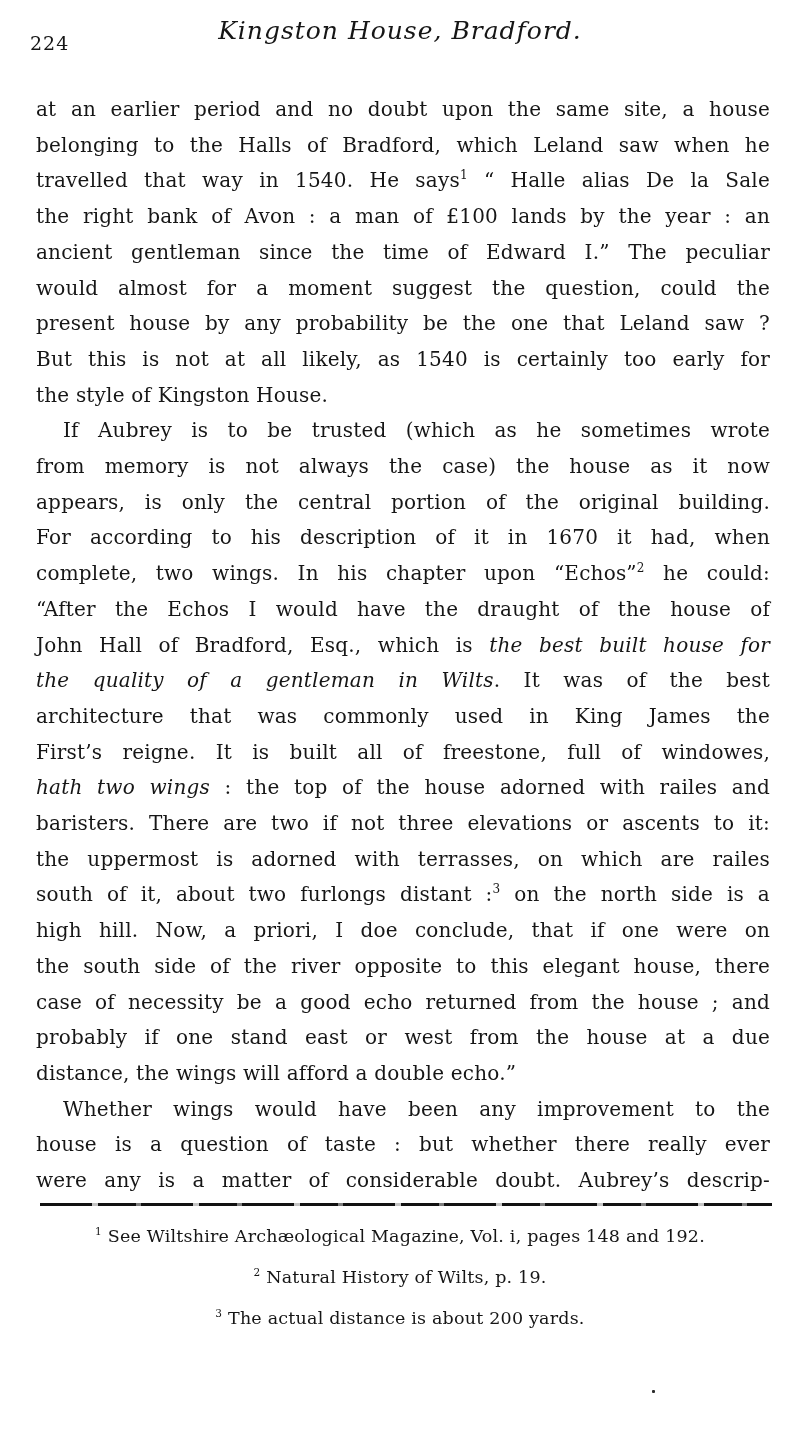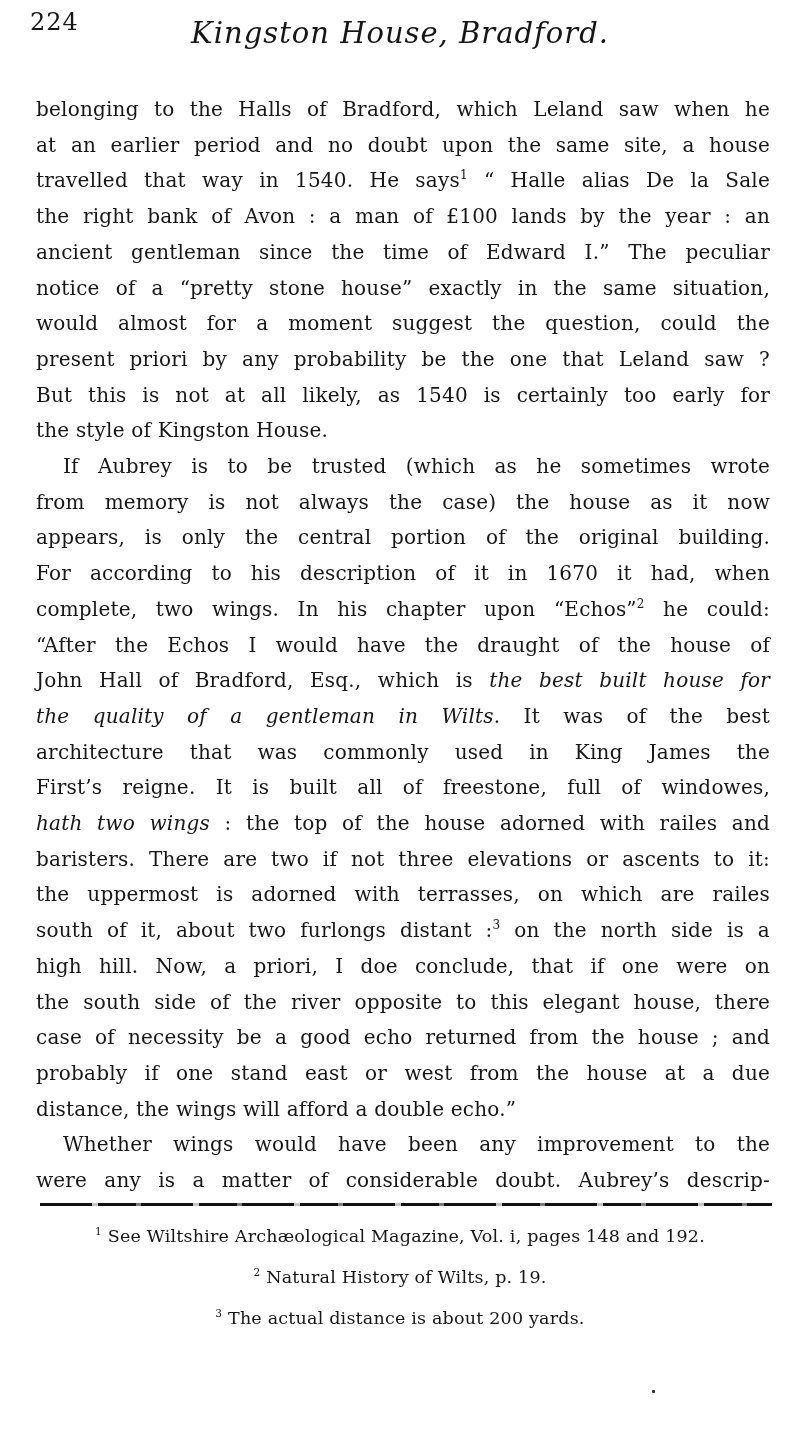--- a/index.html
+++ b/index.html
@@ -6,27 +6,27 @@
   .page{
     position:relative;
     width:800px;height:1448px;
     background:#ffffff;
     color:#161616;
     font-family:"DejaVu Serif", serif;
     overflow:hidden;
   }
   .header{position:relative;height:58px;padding-top:16px;}
   .page-number{
-    position:absolute;left:30px;top:8px;
-    font-size:24px;letter-spacing:1px;
+    position:absolute;left:30px;top:32px;
+    font-size:19px;letter-spacing:1px;
   }
   .running-title{
     text-align:center;
     font-style:italic;
-    font-size:29px;
+    font-size:25px;
     letter-spacing:1px;
   }
   .body-text{
     margin:18px 30px 0 36px;
   }
   .line{
     font-size:20px;
     line-height:35.7px;
     text-align:justify;
     text-align-last:justify;
@@ -65,28 +65,27 @@
 <body>
 
 <div class="page">
 
   <div class="header">
     <div class="page-number">224</div>
     <div class="running-title">Kingston House, Bradford.</div>
   </div>
 
   <div class="body-text">
+      <div class="line"><span class="">at an earlier period and no doubt upon the same site, a house</span></div>
       <div class="line"><span class="">belonging to the Halls of Bradford, which Leland saw when he</span></div>
-      <div class="line"><span class="">at an earlier period and no doubt upon the same site, a house</span></div>
       <div class="line"><span class="">travelled that way in 1540.  He says</span><sup class="fn-ref">1</sup><span class=""> “ Halle alias De la Sale</span></div>
       <div class="line"><span class="">the right bank of Avon :  a man of £100 lands by the year :  an</span></div>
       <div class="line"><span class="">ancient gentleman since the time of Edward I.”  The peculiar</span></div>
-      <div class="line"><span class="">notice of a “pretty stone house” exactly in the same situation,</span></div>
       <div class="line"><span class="">would almost for a moment suggest the question, could the</span></div>
-      <div class="line"><span class="">present priori by any probability be the one that Leland saw ?</span></div>
+      <div class="line"><span class="">present house by any probability be the one that Leland saw ?</span></div>
       <div class="line"><span class="">But this is not at all likely, as 1540 is certainly too early for</span></div>
       <div class="line nojust"><span class="">the style of Kingston House.</span></div>
       <div class="line indent"><span class="">If Aubrey is to be trusted (which as he sometimes wrote</span></div>
       <div class="line"><span class="">from memory is not always the case) the house as it now</span></div>
       <div class="line"><span class="">appears, is only the central portion of the original building.</span></div>
       <div class="line"><span class="">For according to his description of it in 1670 it had, when</span></div>
       <div class="line"><span class="">complete, two wings.  In his chapter upon “Echos”</span><sup class="fn-ref">2</sup><span class=""> he could:</span></div>
       <div class="line"><span class="">“After the Echos I would have the draught of the house of</span></div>
       <div class="line"><span class="">John Hall of Bradford, Esq., which is </span><span class="it">the best built house for</span></div>
       <div class="line"><span class="it">the quality of a gentleman in Wilts</span><span class="">.  It was of the best</span></div>
@@ -95,20 +94,21 @@
       <div class="line"><span class="it">hath two wings</span><span class=""> :  the top of the house adorned with railes and</span></div>
       <div class="line"><span class="">baristers.  There are two if not three elevations or ascents to it:</span></div>
       <div class="line"><span class="">the uppermost is adorned with terrasses, on which are railes</span></div>
       <div class="line"><span class="">south of it, about two furlongs distant :</span><sup class="fn-ref">3</sup><span class="">  on the north side is a</span></div>
       <div class="line"><span class="">high hill.  Now, a priori, I doe conclude, that if one were on</span></div>
       <div class="line"><span class="">the south side of the river opposite to this elegant house, there</span></div>
       <div class="line"><span class="">case of necessity be a good echo returned from the house ; and</span></div>
       <div class="line"><span class="">probably if one stand east or west from the house at a due</span></div>
       <div class="line nojust"><span class="">distance, the wings will afford a double echo.”</span></div>
       <div class="line indent"><span class="">Whether wings would have been any improvement to the</span></div>
+      <div class="line"><span class="">house is a question of taste :  but whether there really ever</span></div>
       <div class="line"><span class="">were any is a matter of considerable doubt.  Aubrey’s descrip-</span></div>
     </div>
 
   <div class="footnote-rule"></div>
 
   <div class="footnotes">
       <div class="footnote"><sup class="fn-ref">1</sup><span class=""> See Wiltshire Archæological Magazine, Vol. i, pages 148 and 192.</span></div>
       <div class="footnote"><sup class="fn-ref">2</sup><span class=""> Natural History of Wilts, p. 19.</span></div>
       <div class="footnote"><sup class="fn-ref">3</sup><span class=""> The actual distance is about 200 yards.</span></div>
     </div>

